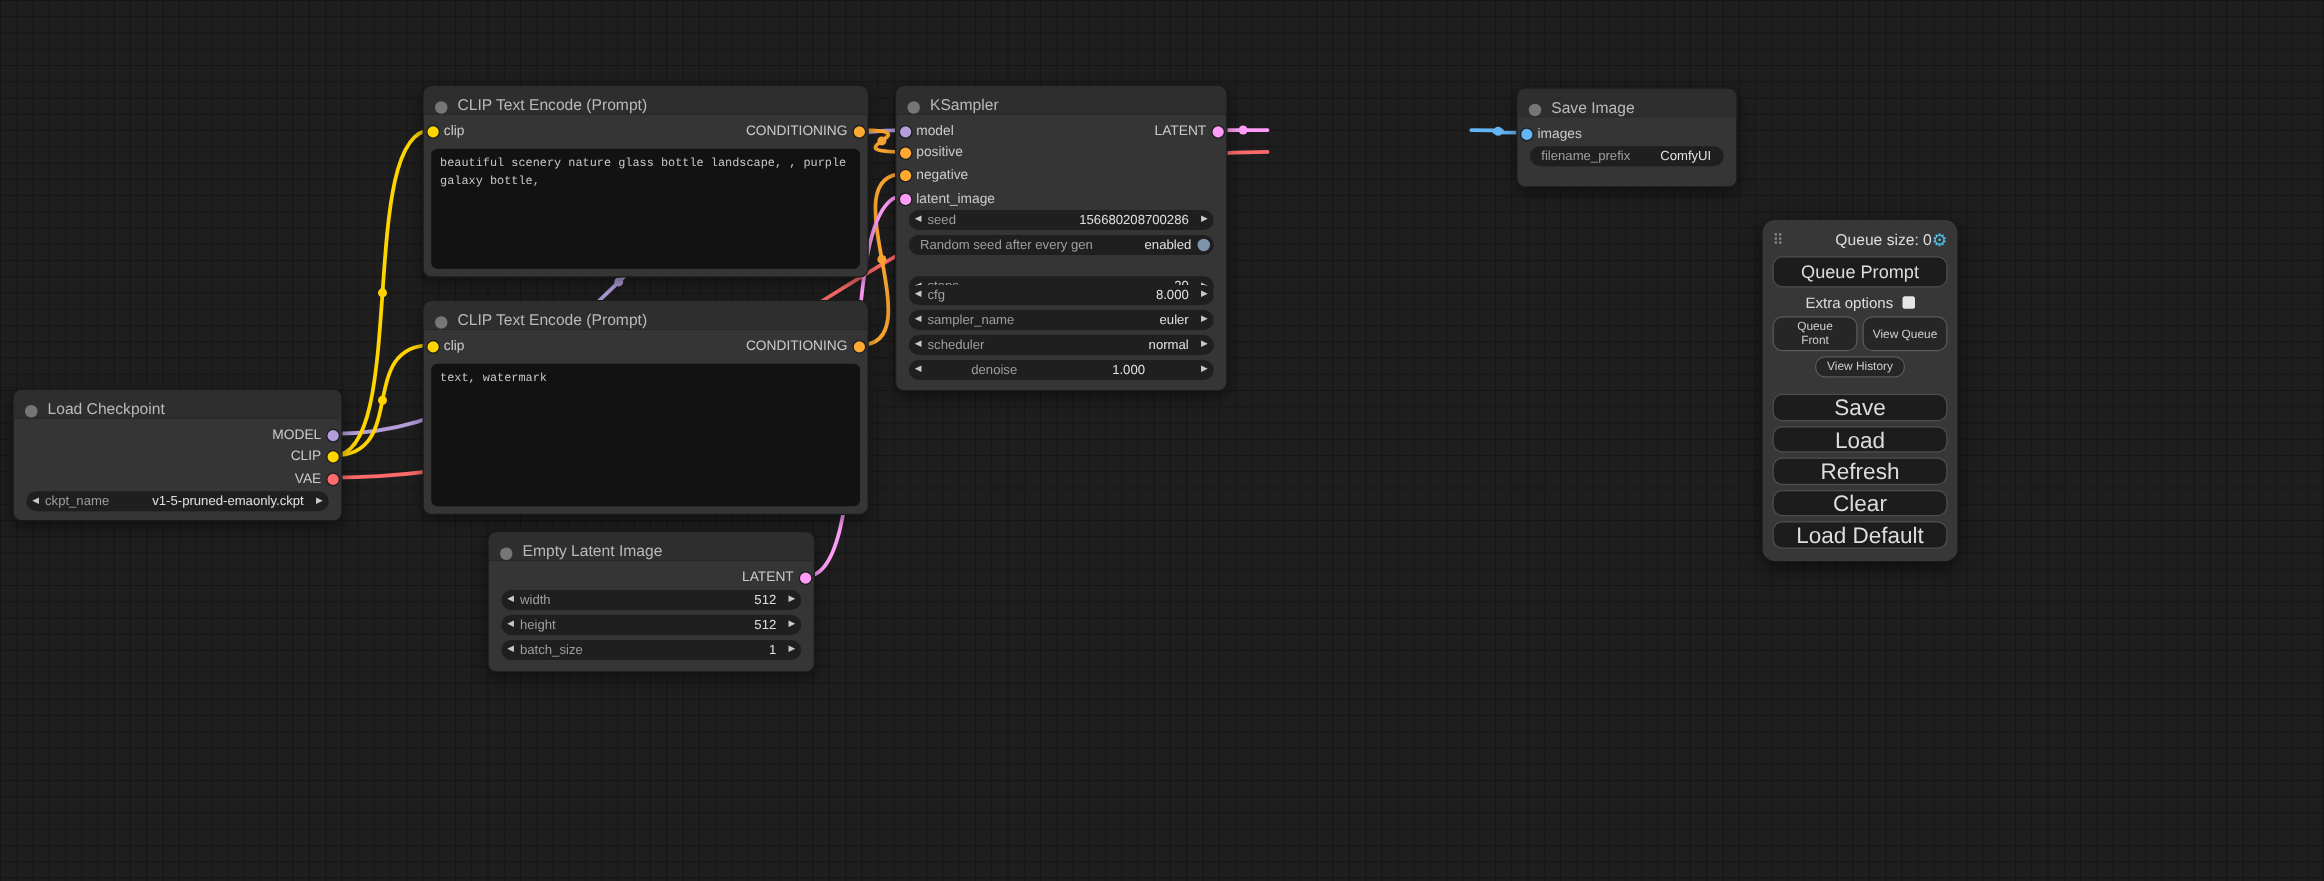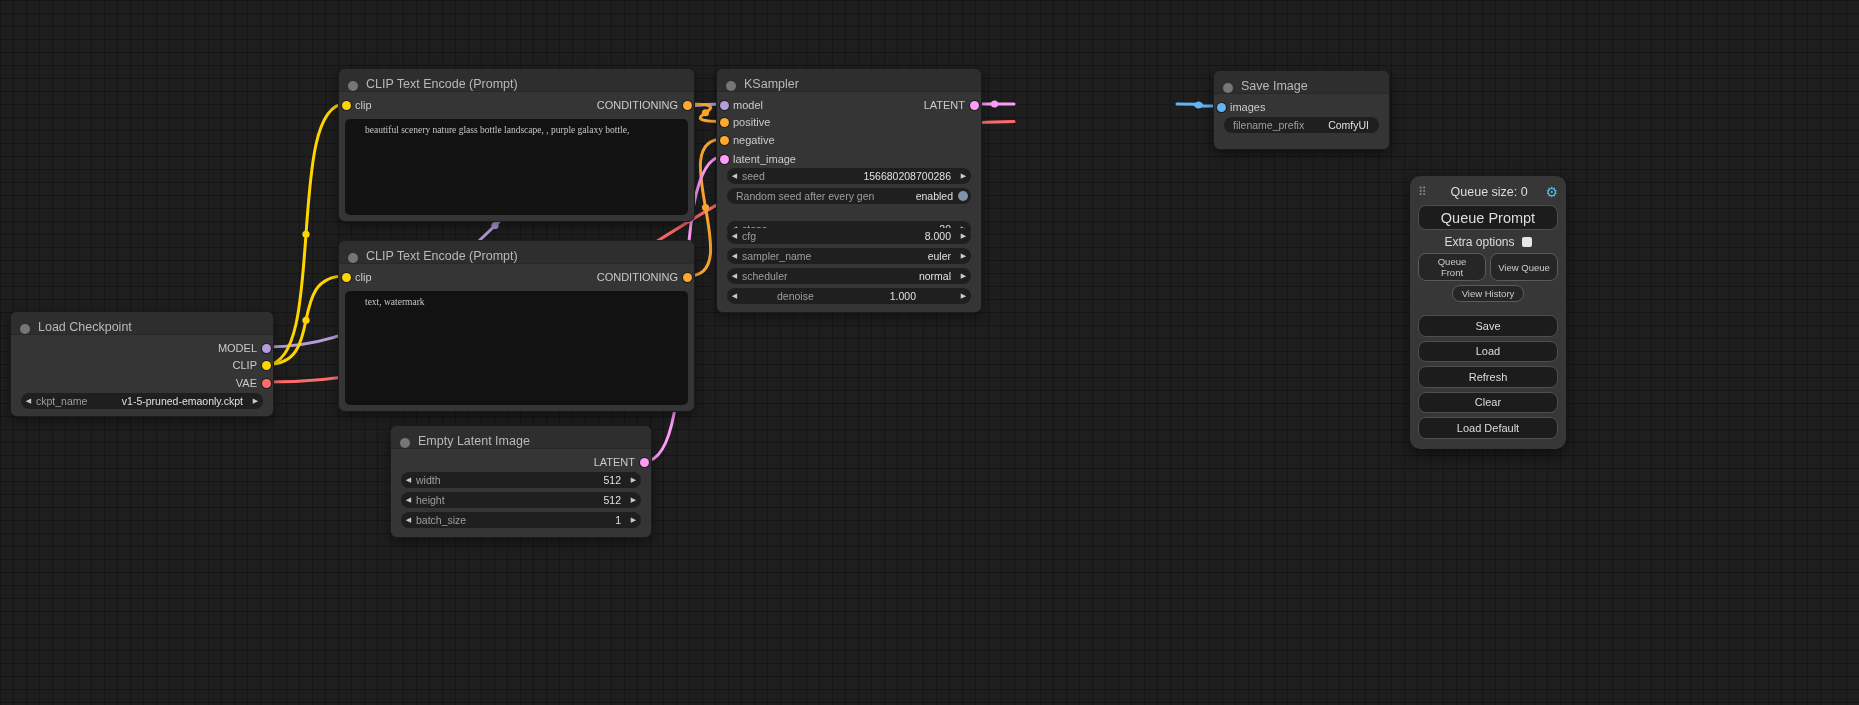--- a/index.html
+++ b/index.html
@@ -26,39 +26,39 @@
   .inl{left:16px}
   .outl{right:16px}
   .pill{position:absolute;left:10px;right:10px;height:16px;background:#1f1f1f;border-radius:8px;
         display:flex;align-items:center;font-size:10.5px;color:#aaa;overflow:hidden}
   .arrow{width:15px;text-align:center;font-size:7px;color:#c9c9c9;flex:0 0 auto;line-height:16px;cursor:pointer}
   .wlabel{flex:0 0 auto;color:#9e9e9e;white-space:nowrap}
   .wlabel.pad{padding-left:9px}
   .wvalue{flex:1;text-align:right;color:#e0e0e0;padding-right:5px;white-space:nowrap}
   .wvalue.pad{padding-right:10px}
   .knob{flex:0 0 auto;width:10px;height:10px;border-radius:50%;background:#7e93ac;margin-right:3px;cursor:pointer}
-  .wtext{position:absolute;left:6px;right:6px;background:#121212;border-radius:5px;padding:5px 20px;
-        font-family:Liberation Serif, serif;font-size:9.5px;line-height:1.45;color:#c7c7c7;
+  .wtext{position:absolute;left:6px;right:6px;background:#121212;border-radius:5px;padding:5px 7px;
+        font-family:Liberation Mono, monospace;font-size:9.5px;line-height:1.45;color:#c7c7c7;
         white-space:pre-wrap;overflow:hidden;cursor:text}
   
   .menu{position:absolute;left:1410px;top:176px;width:156px;z-index:3;background:#373737;border-radius:10px;
         box-shadow:0 5px 16px rgba(0,0,0,.55);padding:7px 8px 10px;display:flex;flex-direction:column;gap:4px;color:#ddd}
   .menu-head{display:flex;align-items:center;font-size:12.5px;color:#ddd;height:18px}
   .drag{color:#8a8a8a;font-size:12px;margin-right:6px;cursor:grab}
-  .qsize{flex:1;text-align:center}
+  .qsize{flex:1;text-align:right}
   .gear{font-size:14px;cursor:pointer;line-height:1}
   .menu button{font-family:inherit;background:#1c1c1c;border:1px solid #4e4e4e;color:#ddd;border-radius:8px;cursor:pointer}
   .qp{height:25px;font-size:14.5px}
   .extra{display:flex;align-items:center;justify-content:center;gap:7px;font-size:12px;color:#ddd;height:15px}
   .cb{width:10px;height:10px;background:#e6e6e6;border-radius:2px;display:inline-block;cursor:pointer}
   .row2{display:flex;gap:4px;justify-content:center}
   .sm{font-size:9.5px;padding:2px 7px;border-radius:9px;background:#262626 !important;
       border:1px solid #5a5a5a !important;color:#ccc !important;flex:1}
   .row2.center .sm{flex:0 0 auto;min-width:72px}
-  .big{height:21.5px;font-size:11px}
+  .big{height:21.5px;font-size:18px}
   .big.first{margin-top:9px}
 </style>
 </head>
 <body>
 
 <div class="stage">
   <svg class="links" width="1859" height="705">
       <path d="M 267 347 C 472.20000000000005 347, 517.8 104, 723 104" stroke="#b39ddb" stroke-width="3" fill="none" stroke-linecap="round"></path>
       <circle cx="495" cy="225.5" r="3.6" fill="#b39ddb"></circle>
       <path d="M 267 364.5 C 327 364.5, 285 104, 345 104" stroke="#ffd500" stroke-width="3" fill="none" stroke-linecap="round"></path>

